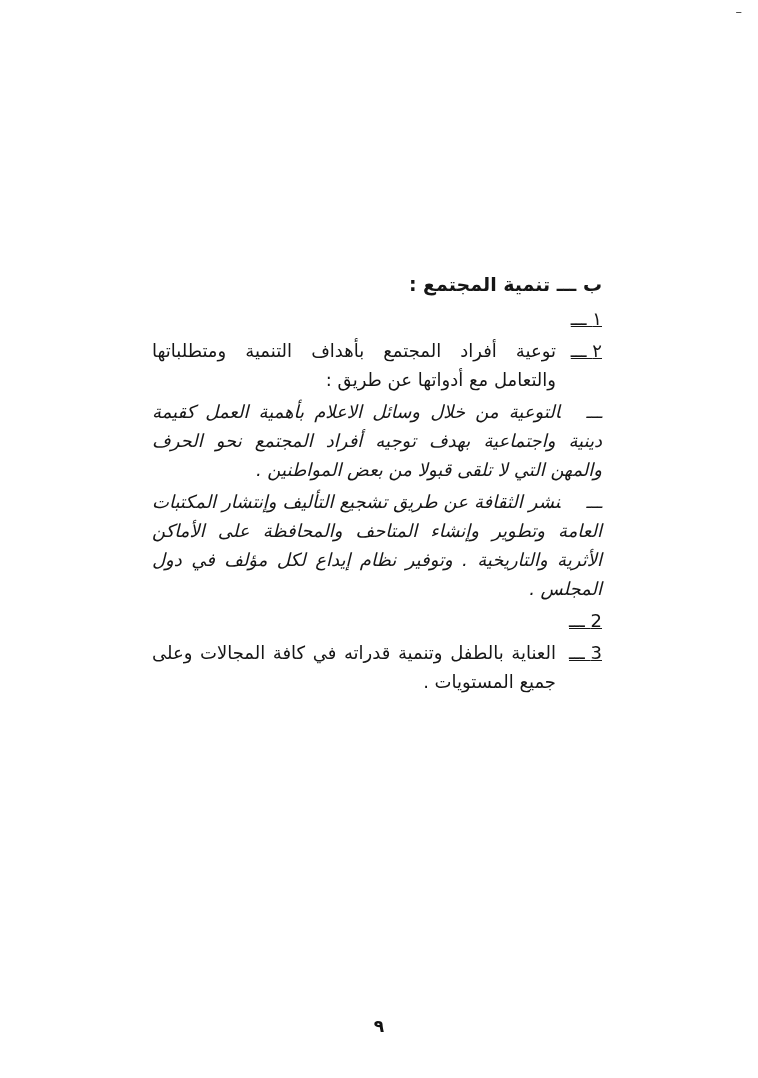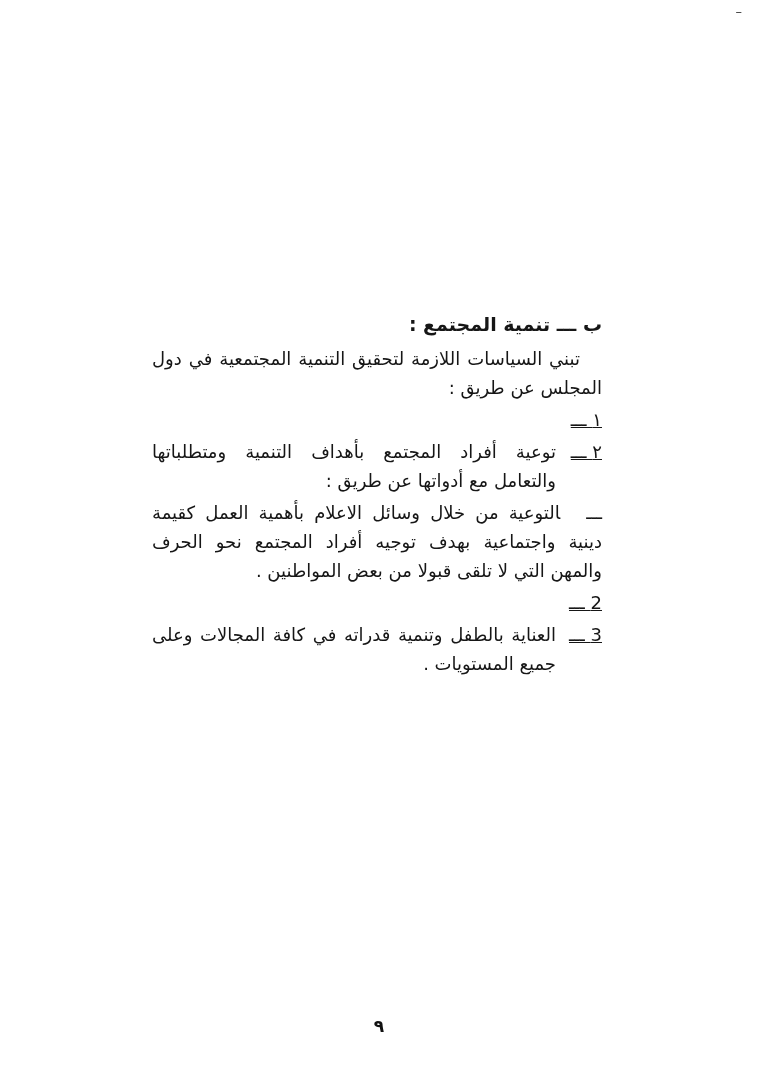--- a/index.html
+++ b/index.html
@@ -27,21 +27,20 @@
   }
   .content {
     position: absolute;
     top: 270px;
     right: 156px;
     width: 450px;
     direction: rtl;
     text-align: justify;
     font-size: 18px;
     line-height: 29px;
-    margin-top: 40px;
   }
   .heading {
     font-weight: bold;
     font-size: 19px;
     margin: 0 0 5px 0;
     text-align: right;
   }
   .intro {
     margin: 0 0 3px 0;
     text-indent: 22px;
@@ -54,20 +53,21 @@
     flex: 0 0 46px;
     white-space: nowrap;
     text-decoration: underline;
   }
   .itext {
     flex: 1 1 auto;
     text-align: justify;
   }
   .subitem {
     margin: 3px 0;
+    font-style: italic;
   }
   .smarker {
     margin-left: 26px;
     white-space: nowrap;
   }
   .page-number {
     position: absolute;
     bottom: 42px;
     left: 0;
     width: 100%;
@@ -82,33 +82,33 @@
 <body>
 
 <div class="page">
 
   <span class="corner-mark">–</span>
 
   <div class="content">
 
     <div class="heading">ب ـــ تنمية المجتمع :</div>
 
-    <p class="intro">تبني السياسات اللازمة لتحقيق التنمية المجتمعية في دول المجلس عن طريق :</p>
 
     <div class="item">
       <span class="marker">١ ـــ</span>
     </div>
 
     <div class="item">
       <span class="marker">٢ ـــ</span>
       <div class="itext">توعية أفراد المجتمع بأهداف التنمية ومتطلباتها والتعامل مع أدواتها عن طريق :</div>
     </div>
 
     <p class="subitem"><span class="smarker">ـــ</span><span>التوعية من خلال وسائل الاعلام بأهمية العمل كقيمة دينية واجتماعية بهدف توجيه أفراد المجتمع نحو الحرف والمهن التي لا تلقى قبولا من بعض المواطنين .</span></p>
 
+    <p class="subitem"><span class="smarker">ـــ</span><span>نشر الثقافة عن طريق تشجيع التأليف وإنتشار المكتبات العامة وتطوير وإنشاء المتاحف والمحافظة على الأماكن الأثرية والتاريخية . وتوفير نظام إيداع لكل مؤلف في دول المجلس .</span></p>
 
     <div class="item">
       <span class="marker">2 ـــ</span>
     </div>
 
     <div class="item">
       <span class="marker">3 ـــ</span>
       <div class="itext">العناية بالطفل وتنمية قدراته في كافة المجالات وعلى جميع المستويات .</div>
     </div>
 

